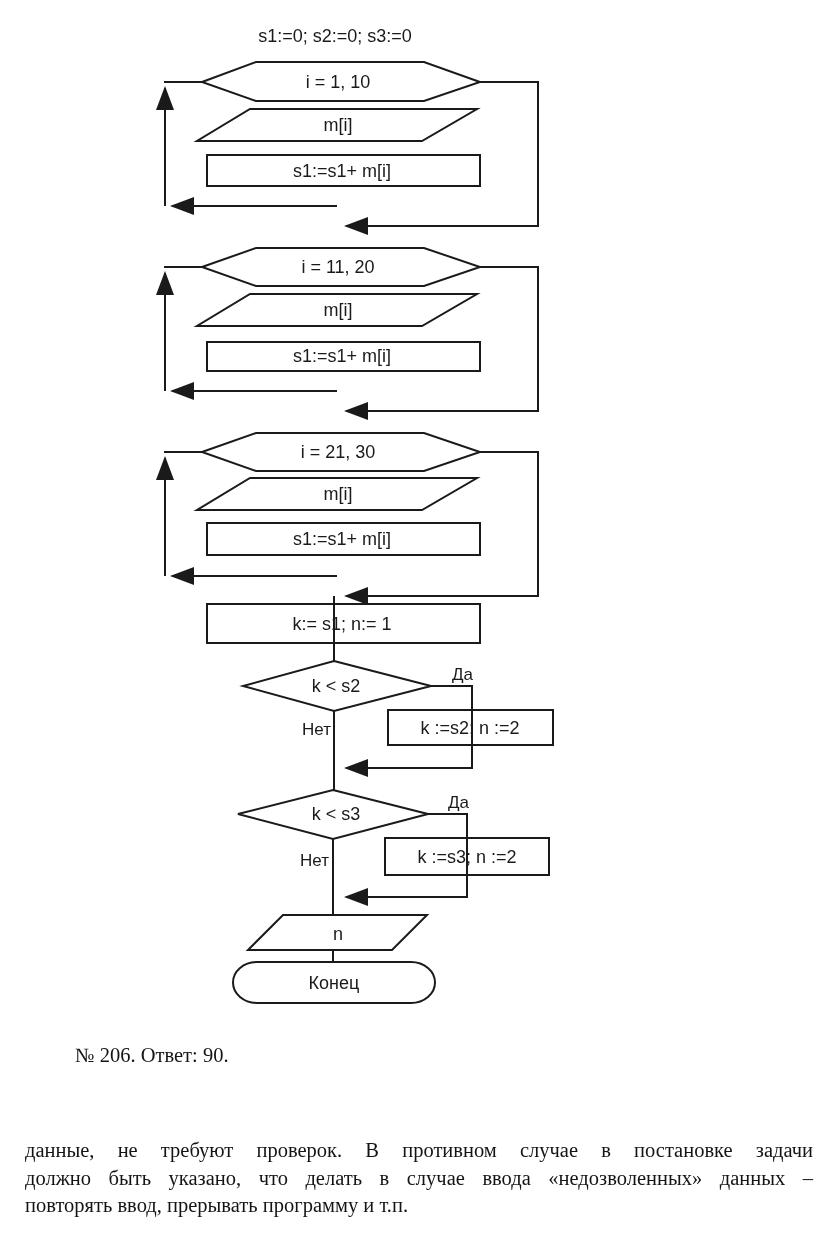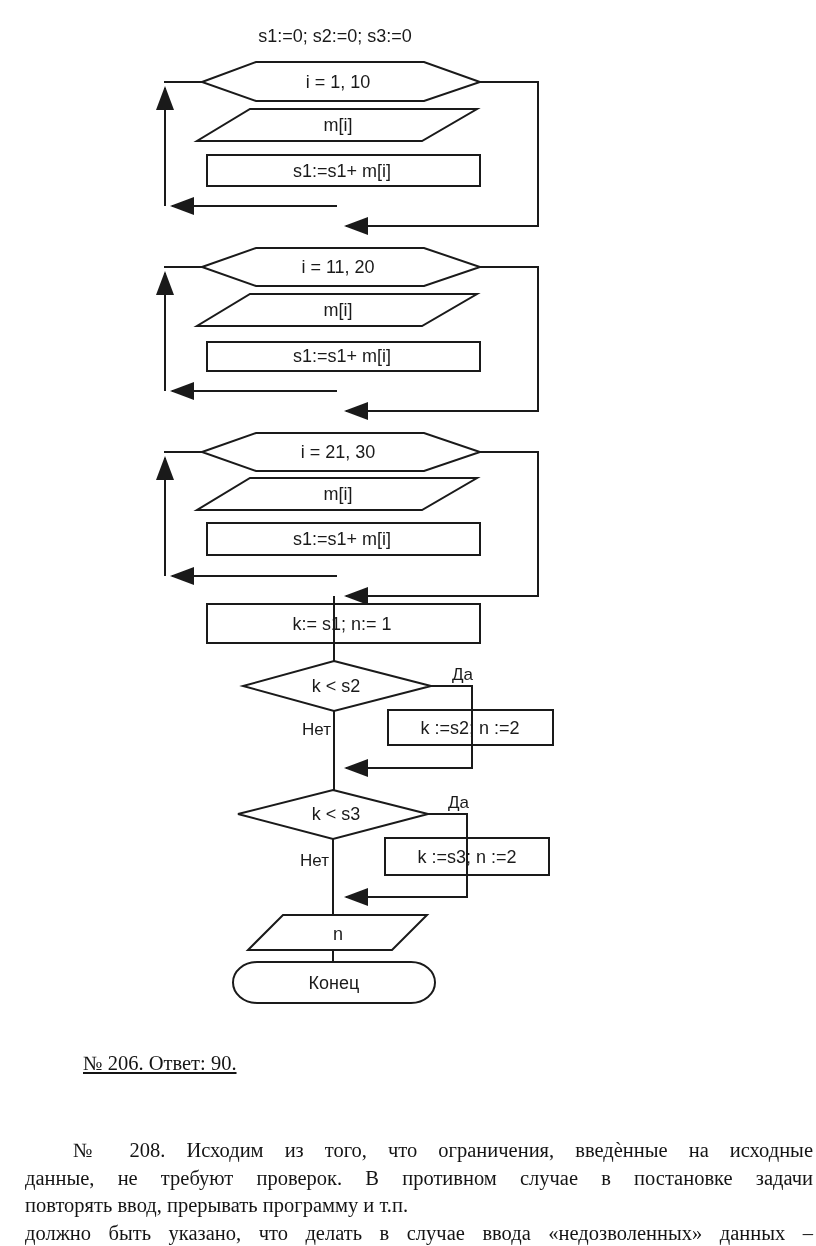--- a/index.html
+++ b/index.html
@@ -44,25 +44,24 @@
   .textblock {
     position: absolute;
     left: 25px;
     width: 788px;
     font-family: "Liberation Serif", serif;
     color: #141414;
     font-size: 20.5px;
   }
   .answers { top: 1042px; }
   .answers p {
-    margin: 8px;
+    margin: 0;
     line-height: 27px;
     padding-left: 50px;
     white-space: pre-wrap;
-    text-decoration: underline;
   }
   .note { top: 1137px; }
   .note .nline {
     line-height: 27.5px;
   }
   .note .jl {
     text-align: justify;
     text-align-last: justify;
   }
   .note .indent { padding-left: 48px; }
@@ -156,17 +155,16 @@
 
   <rect class="shape" x="233" y="962" width="202" height="41" rx="24" ry="20.5"></rect>
   <text x="334" y="989">Конец</text>
 </svg>
 
 <div class="textblock answers">
   <p>№ 206. Ответ: 90.</p>
 </div>
 
 <div class="textblock note">
-  <div class="nline jl indent">№ 208. Исходим из того, что ограничения, введѐнные на исходные</div>
   <div class="nline jl">данные, не требуют проверок. В противном случае в постановке задачи</div>
+  <div class="nline jl">должно быть указано, что делать в случае ввода «недозволенных» данных –</div>
   <div class="nline ll">повторять ввод, прерывать программу и т.п.</div>
-  <div class="nline jl">должно быть указано, что делать в случае ввода «недозволенных» данных –</div>
 </div>
 
 </body></html>

